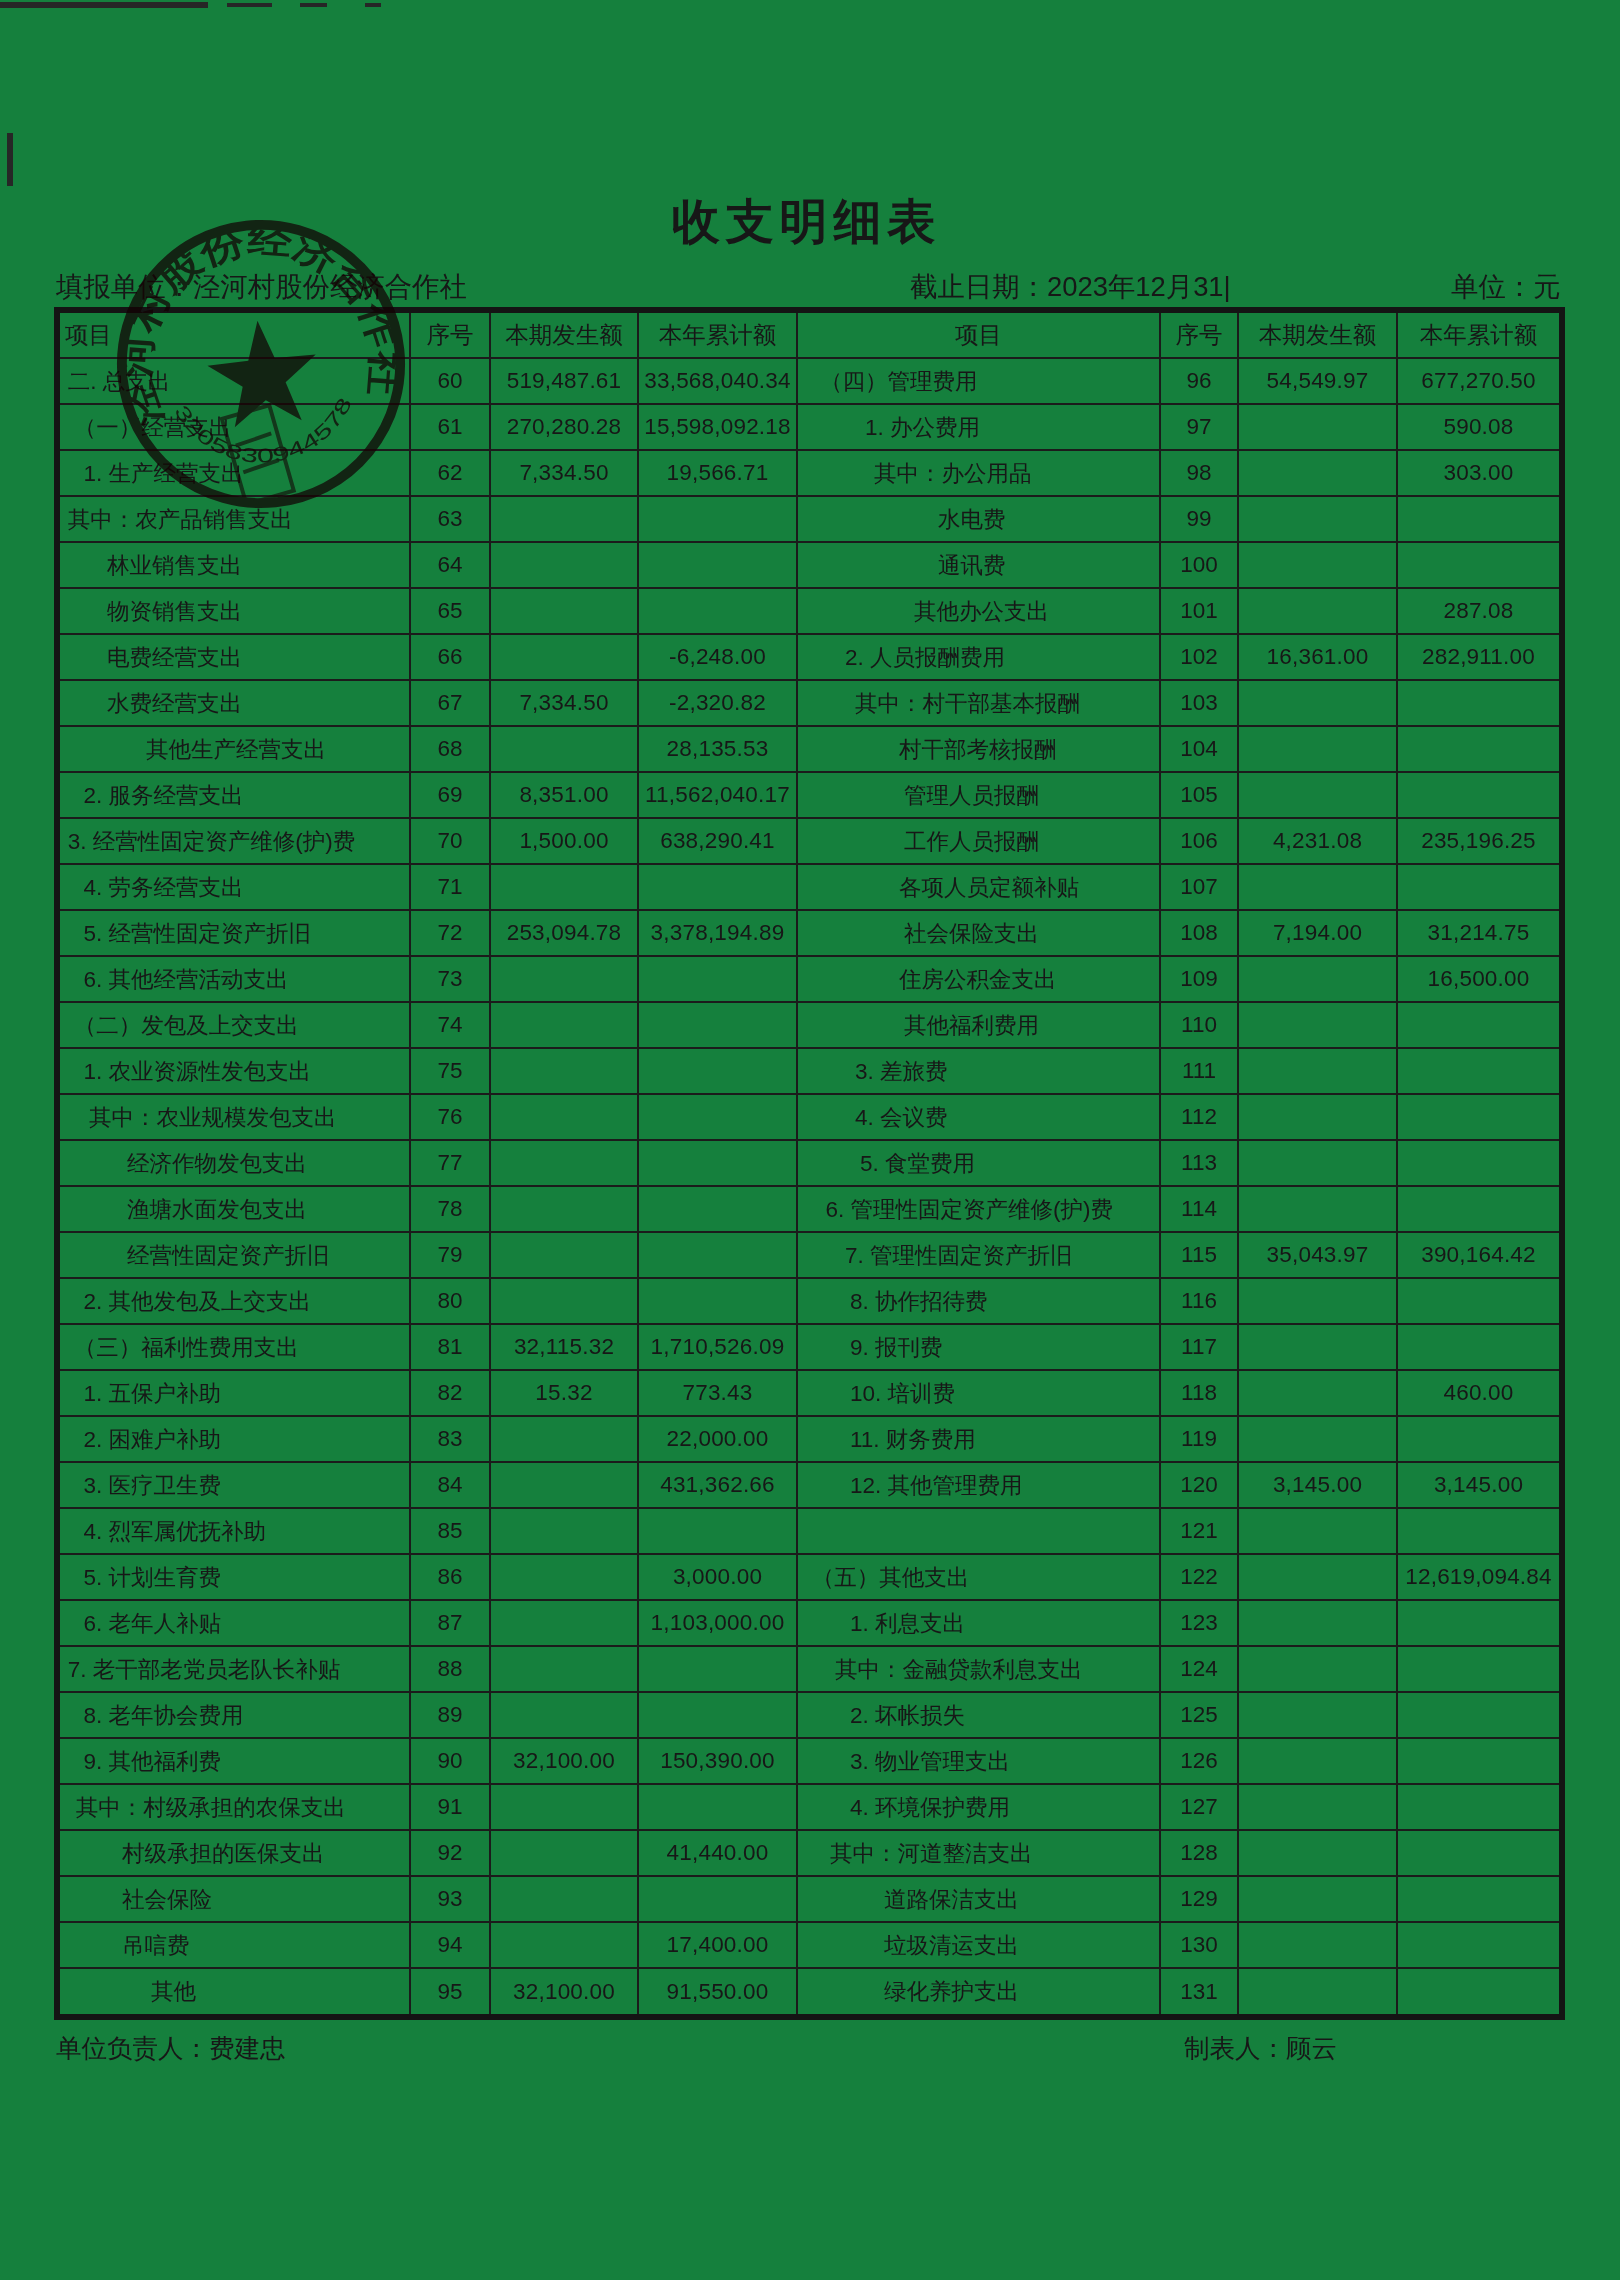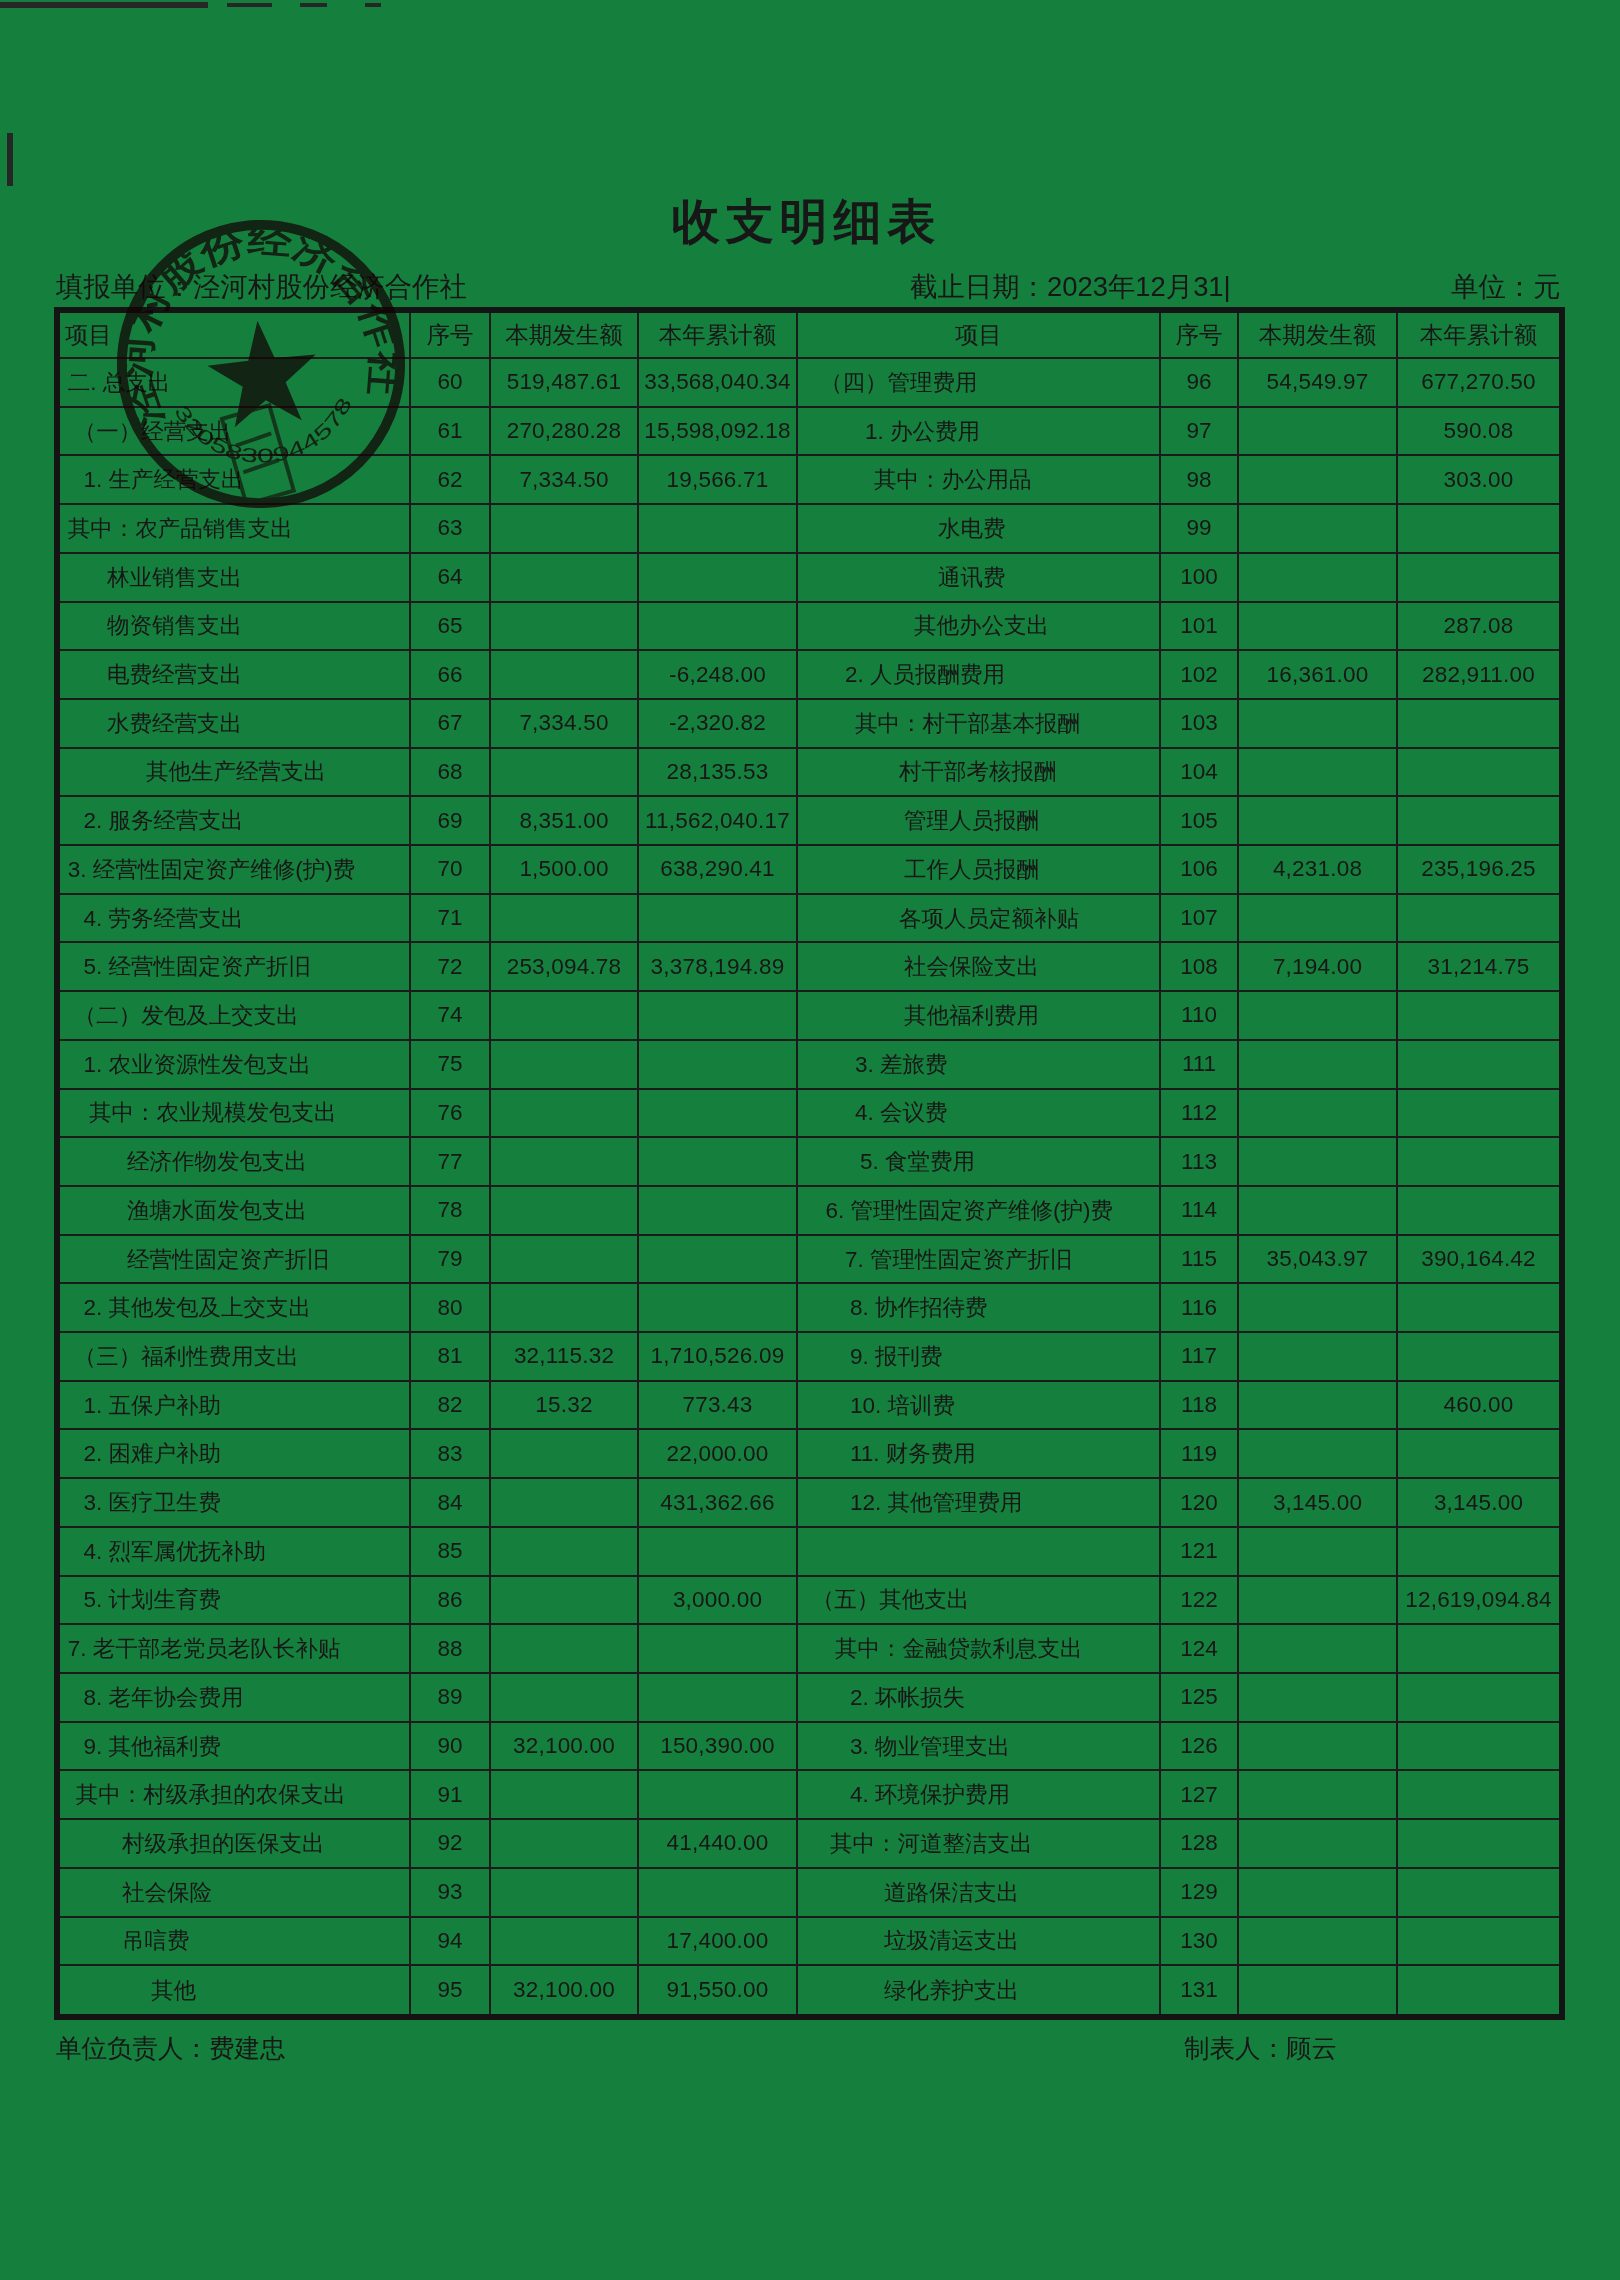--- a/index.html
+++ b/index.html
@@ -225,20 +225,30 @@
           <td class="c-item" style="padding-left: 23.5px;">5. 经营性固定资产折旧</td>
           <td class="c-no">72</td>
           <td class="c-num">253,094.78</td>
           <td class="c-num">3,378,194.89</td>
           <td class="c-item c-div" style="padding-left: 106px;">社会保险支出</td>
           <td class="c-no">108</td>
           <td class="c-num">7,194.00</td>
           <td class="c-num">31,214.75</td>
         </tr>
         <tr>
+          <td class="c-item" style="padding-left: 23.5px;">6. 其他经营活动支出</td>
+          <td class="c-no">73</td>
+          <td class="c-num"></td>
+          <td class="c-num"></td>
+          <td class="c-item c-div" style="padding-left: 101px;">住房公积金支出</td>
+          <td class="c-no">109</td>
+          <td class="c-num"></td>
+          <td class="c-num">16,500.00</td>
+        </tr>
+        <tr>
           <td class="c-item" style="padding-left: 13.7px;">（二）发包及上交支出</td>
           <td class="c-no">74</td>
           <td class="c-num"></td>
           <td class="c-num"></td>
           <td class="c-item c-div" style="padding-left: 106px;">其他福利费用</td>
           <td class="c-no">110</td>
           <td class="c-num"></td>
           <td class="c-num"></td>
         </tr>
         <tr>
@@ -353,20 +363,30 @@
         </tr>
         <tr>
           <td class="c-item" style="padding-left: 23.5px;">5. 计划生育费</td>
           <td class="c-no">86</td>
           <td class="c-num"></td>
           <td class="c-num">3,000.00</td>
           <td class="c-item c-div" style="padding-left: 13.7px;">（五）其他支出</td>
           <td class="c-no">122</td>
           <td class="c-num"></td>
           <td class="c-num">12,619,094.84</td>
+        </tr>
+        <tr>
+          <td class="c-item" style="padding-left: 23.5px;">6. 老年人补贴</td>
+          <td class="c-no">87</td>
+          <td class="c-num"></td>
+          <td class="c-num">1,103,000.00</td>
+          <td class="c-item c-div" style="padding-left: 52px;">1. 利息支出</td>
+          <td class="c-no">123</td>
+          <td class="c-num"></td>
+          <td class="c-num"></td>
         </tr>
         <tr>
           <td class="c-item" style="padding-left: 7.8px;">7. 老干部老党员老队长补贴</td>
           <td class="c-no">88</td>
           <td class="c-num"></td>
           <td class="c-num"></td>
           <td class="c-item c-div" style="padding-left: 37px;">其中：金融贷款利息支出</td>
           <td class="c-no">124</td>
           <td class="c-num"></td>
           <td class="c-num"></td>

